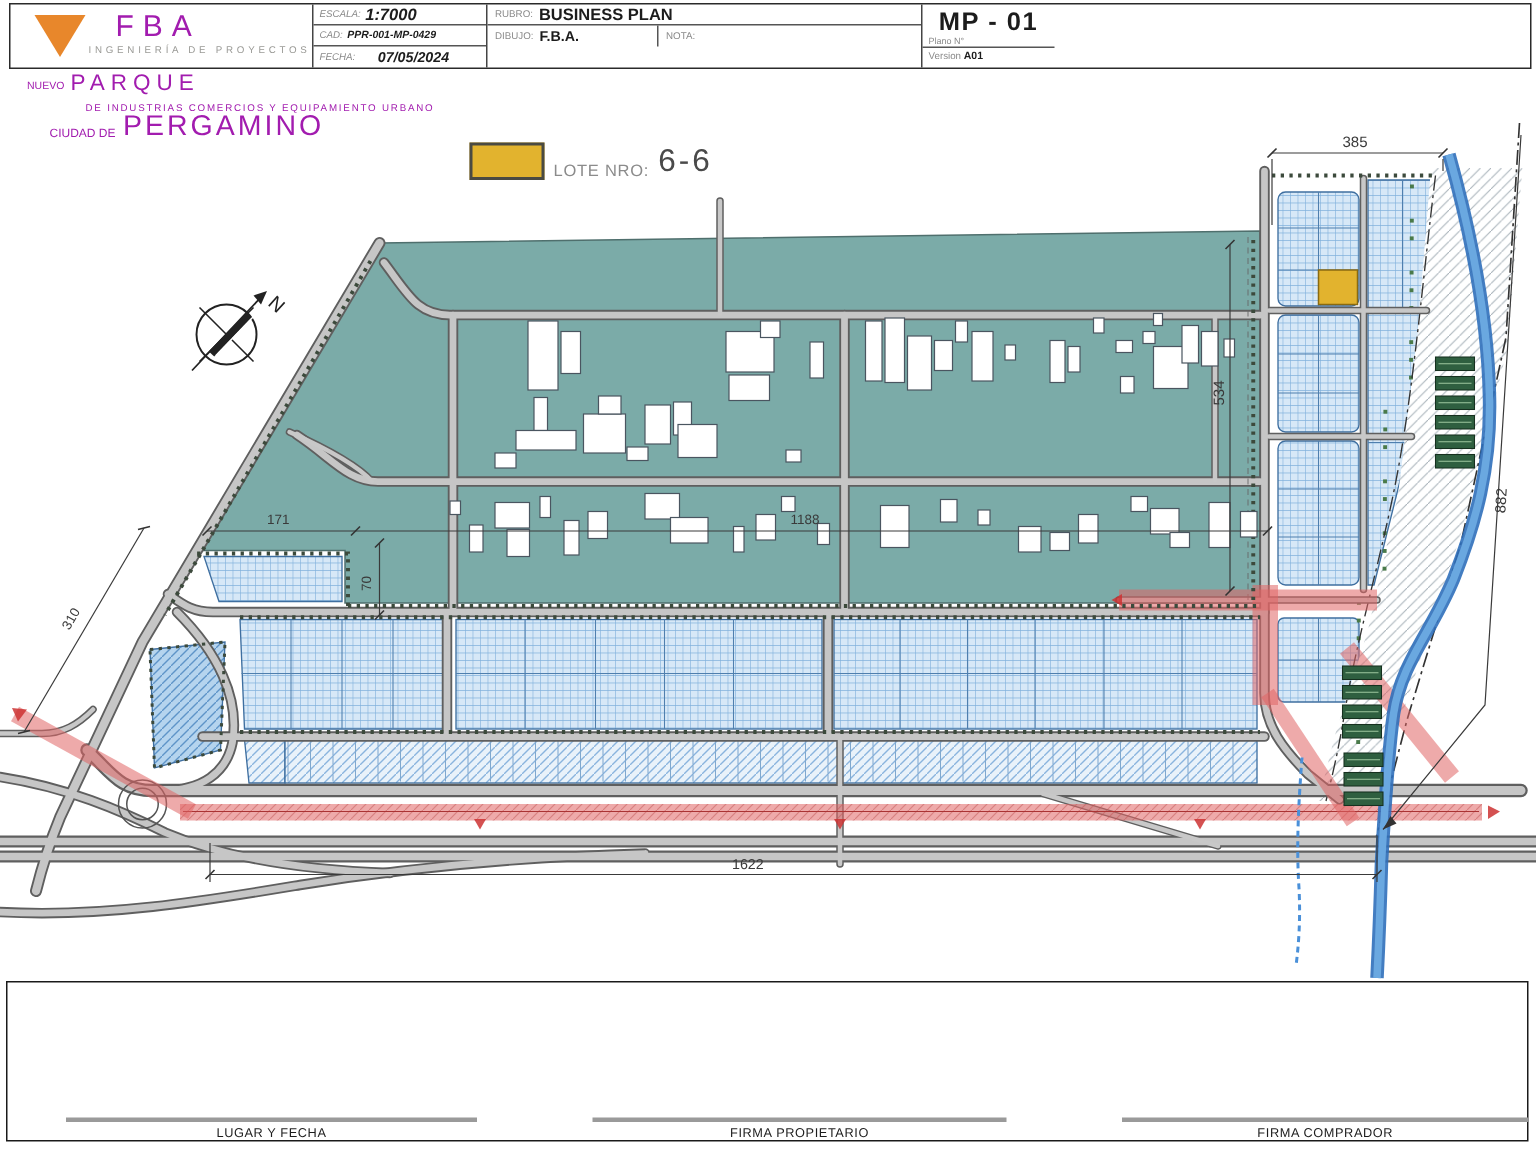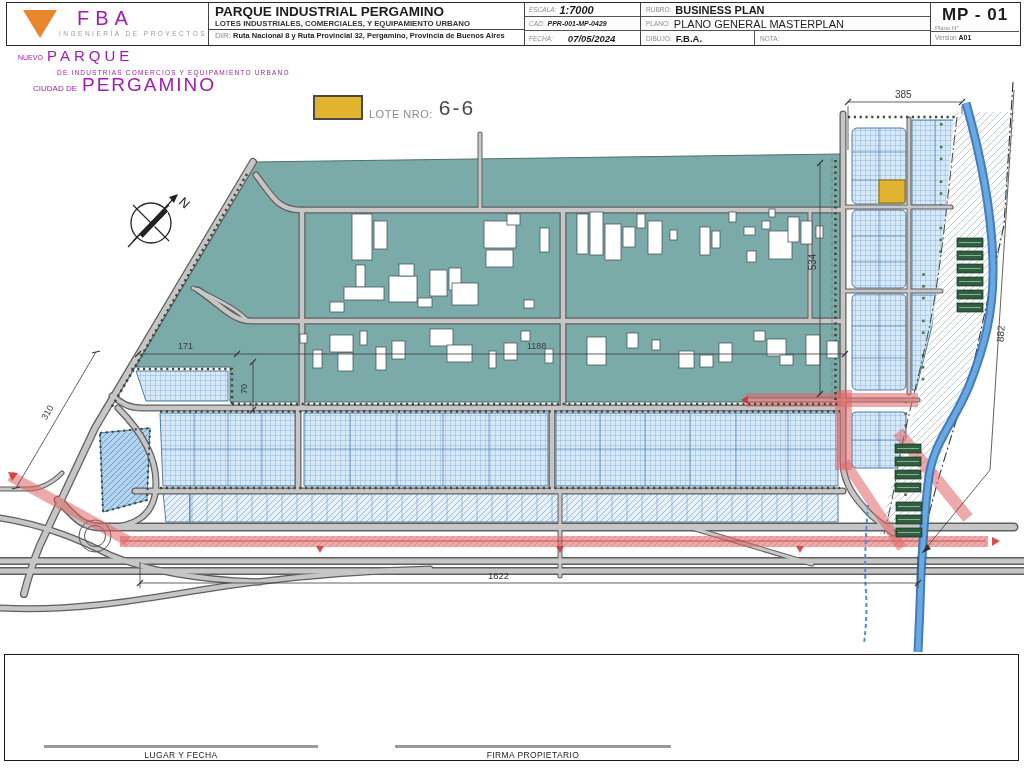--- a/index.html
+++ b/index.html
@@ -445,54 +445,40 @@
       <text x="178" y="203" font-size="13" fill="#222" transform="rotate(42 178 203)">N</text>
     </g>
   </svg>
 
   <div class="tblock">
     <div class="tb-cell tb-logo">
       <div class="logo-tri"></div>
       <div class="logo-fba">FBA</div>
       <div class="logo-tag">INGENIERÍA DE PROYECTOS</div>
     </div>
-    <div class="tb-cell tb-main">
-      <div class="row1">
-        <div class="t-title">PARQUE INDUSTRIAL PERGAMINO</div>
-        <div class="t-sub">LOTES INDUSTRIALES, COMERCIALES, Y EQUIPAMIENTO URBANO</div>
-      </div>
-      <div class="row2">
-        <span class="lbl" style="font-size:8px">DIR:</span>
-        <b style="font-size:7.5px">Ruta Nacional 8 y Ruta Provincial 32, Pergamino, Provincia de Buenos Aires</b>
-      </div>
-    </div>
     <div class="tb-cell tb-scale">
       <div class="srow">
           <span class="lbl">ESCALA:</span>
         <span class="v-big">1:7000</span>
         </div>
       <div class="srow">
           <span class="lbl">CAD:</span>
         <span class="v-sm">PPR-001-MP-0429</span>
         </div>
       <div class="srow">
           <span class="lbl">FECHA:</span>
         <span class="v-mid">07/05/2024</span>
         </div>
     </div>
     <div class="tb-cell tb-plan">
       <div class="prow">
           <span class="lbl">RUBRO:</span>
         <span class="v-big">BUSINESS PLAN</span>
         </div>
       <div class="prow">
-          <span class="lbl">PLANO:</span>
-        <span class="v-big" style="font-weight:normal">PLANO GENERAL MASTERPLAN</span>
-        </div>
-      <div class="prow">
           <span class="lbl">DIBUJO:</span>
         <span class="v-mid">F.B.A.</span>
         <span class="nota-div">
             <span class="lbl">NOTA:</span>
           </span>
         </div>
     </div>
     <div class="tb-cell tb-sheet">
       <div class="sheet-no">MP - 01</div>
       <div class="sheet-pl">Plano N°</div>
@@ -517,15 +503,19 @@
 
   <div class="fbox">
     <div class="sig" style="left:39px;width:274px;">
       <div class="sigline"></div>
       <div class="siglbl">LUGAR Y FECHA</div>
     </div>
     <div class="sig" style="left:390px;width:276px;">
       <div class="sigline"></div>
       <div class="siglbl">FIRMA PROPIETARIO</div>
     </div>
+    <div class="sig" style="left:743px;width:271px;">
+      <div class="sigline"></div>
+      <div class="siglbl">FIRMA COMPRADOR</div>
+    </div>
   </div>
 
 </div>
 
 </body></html>

